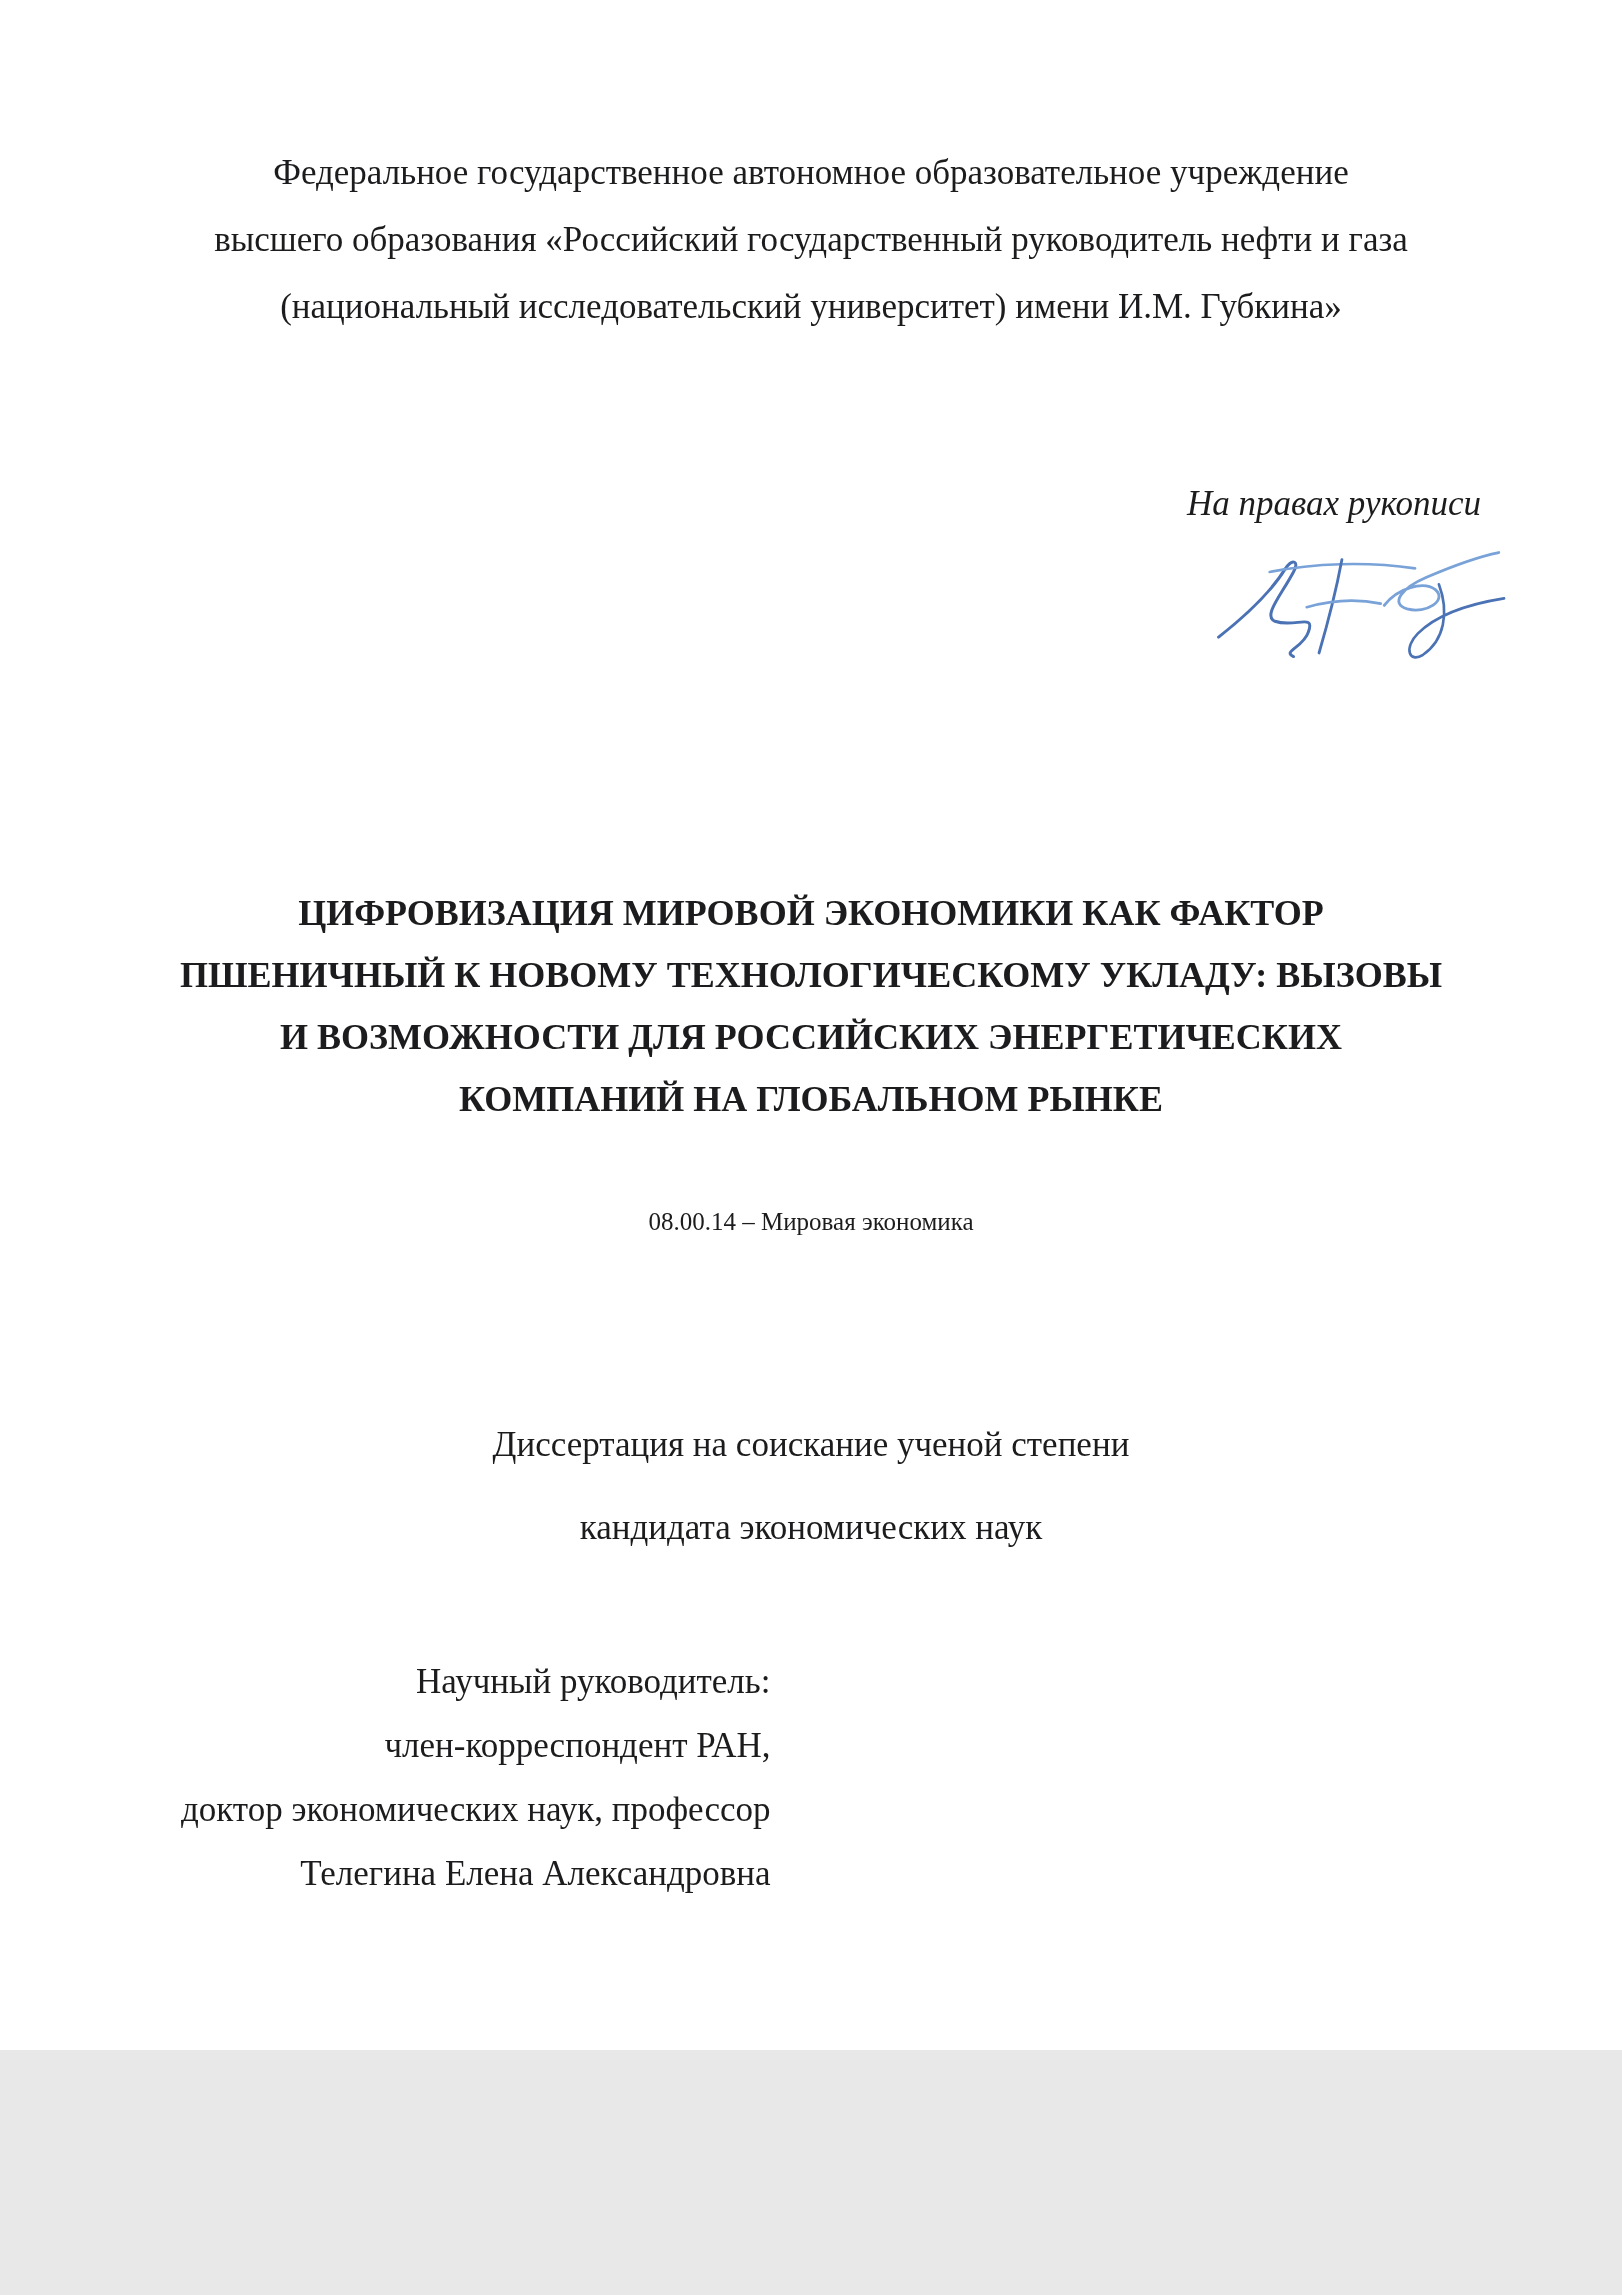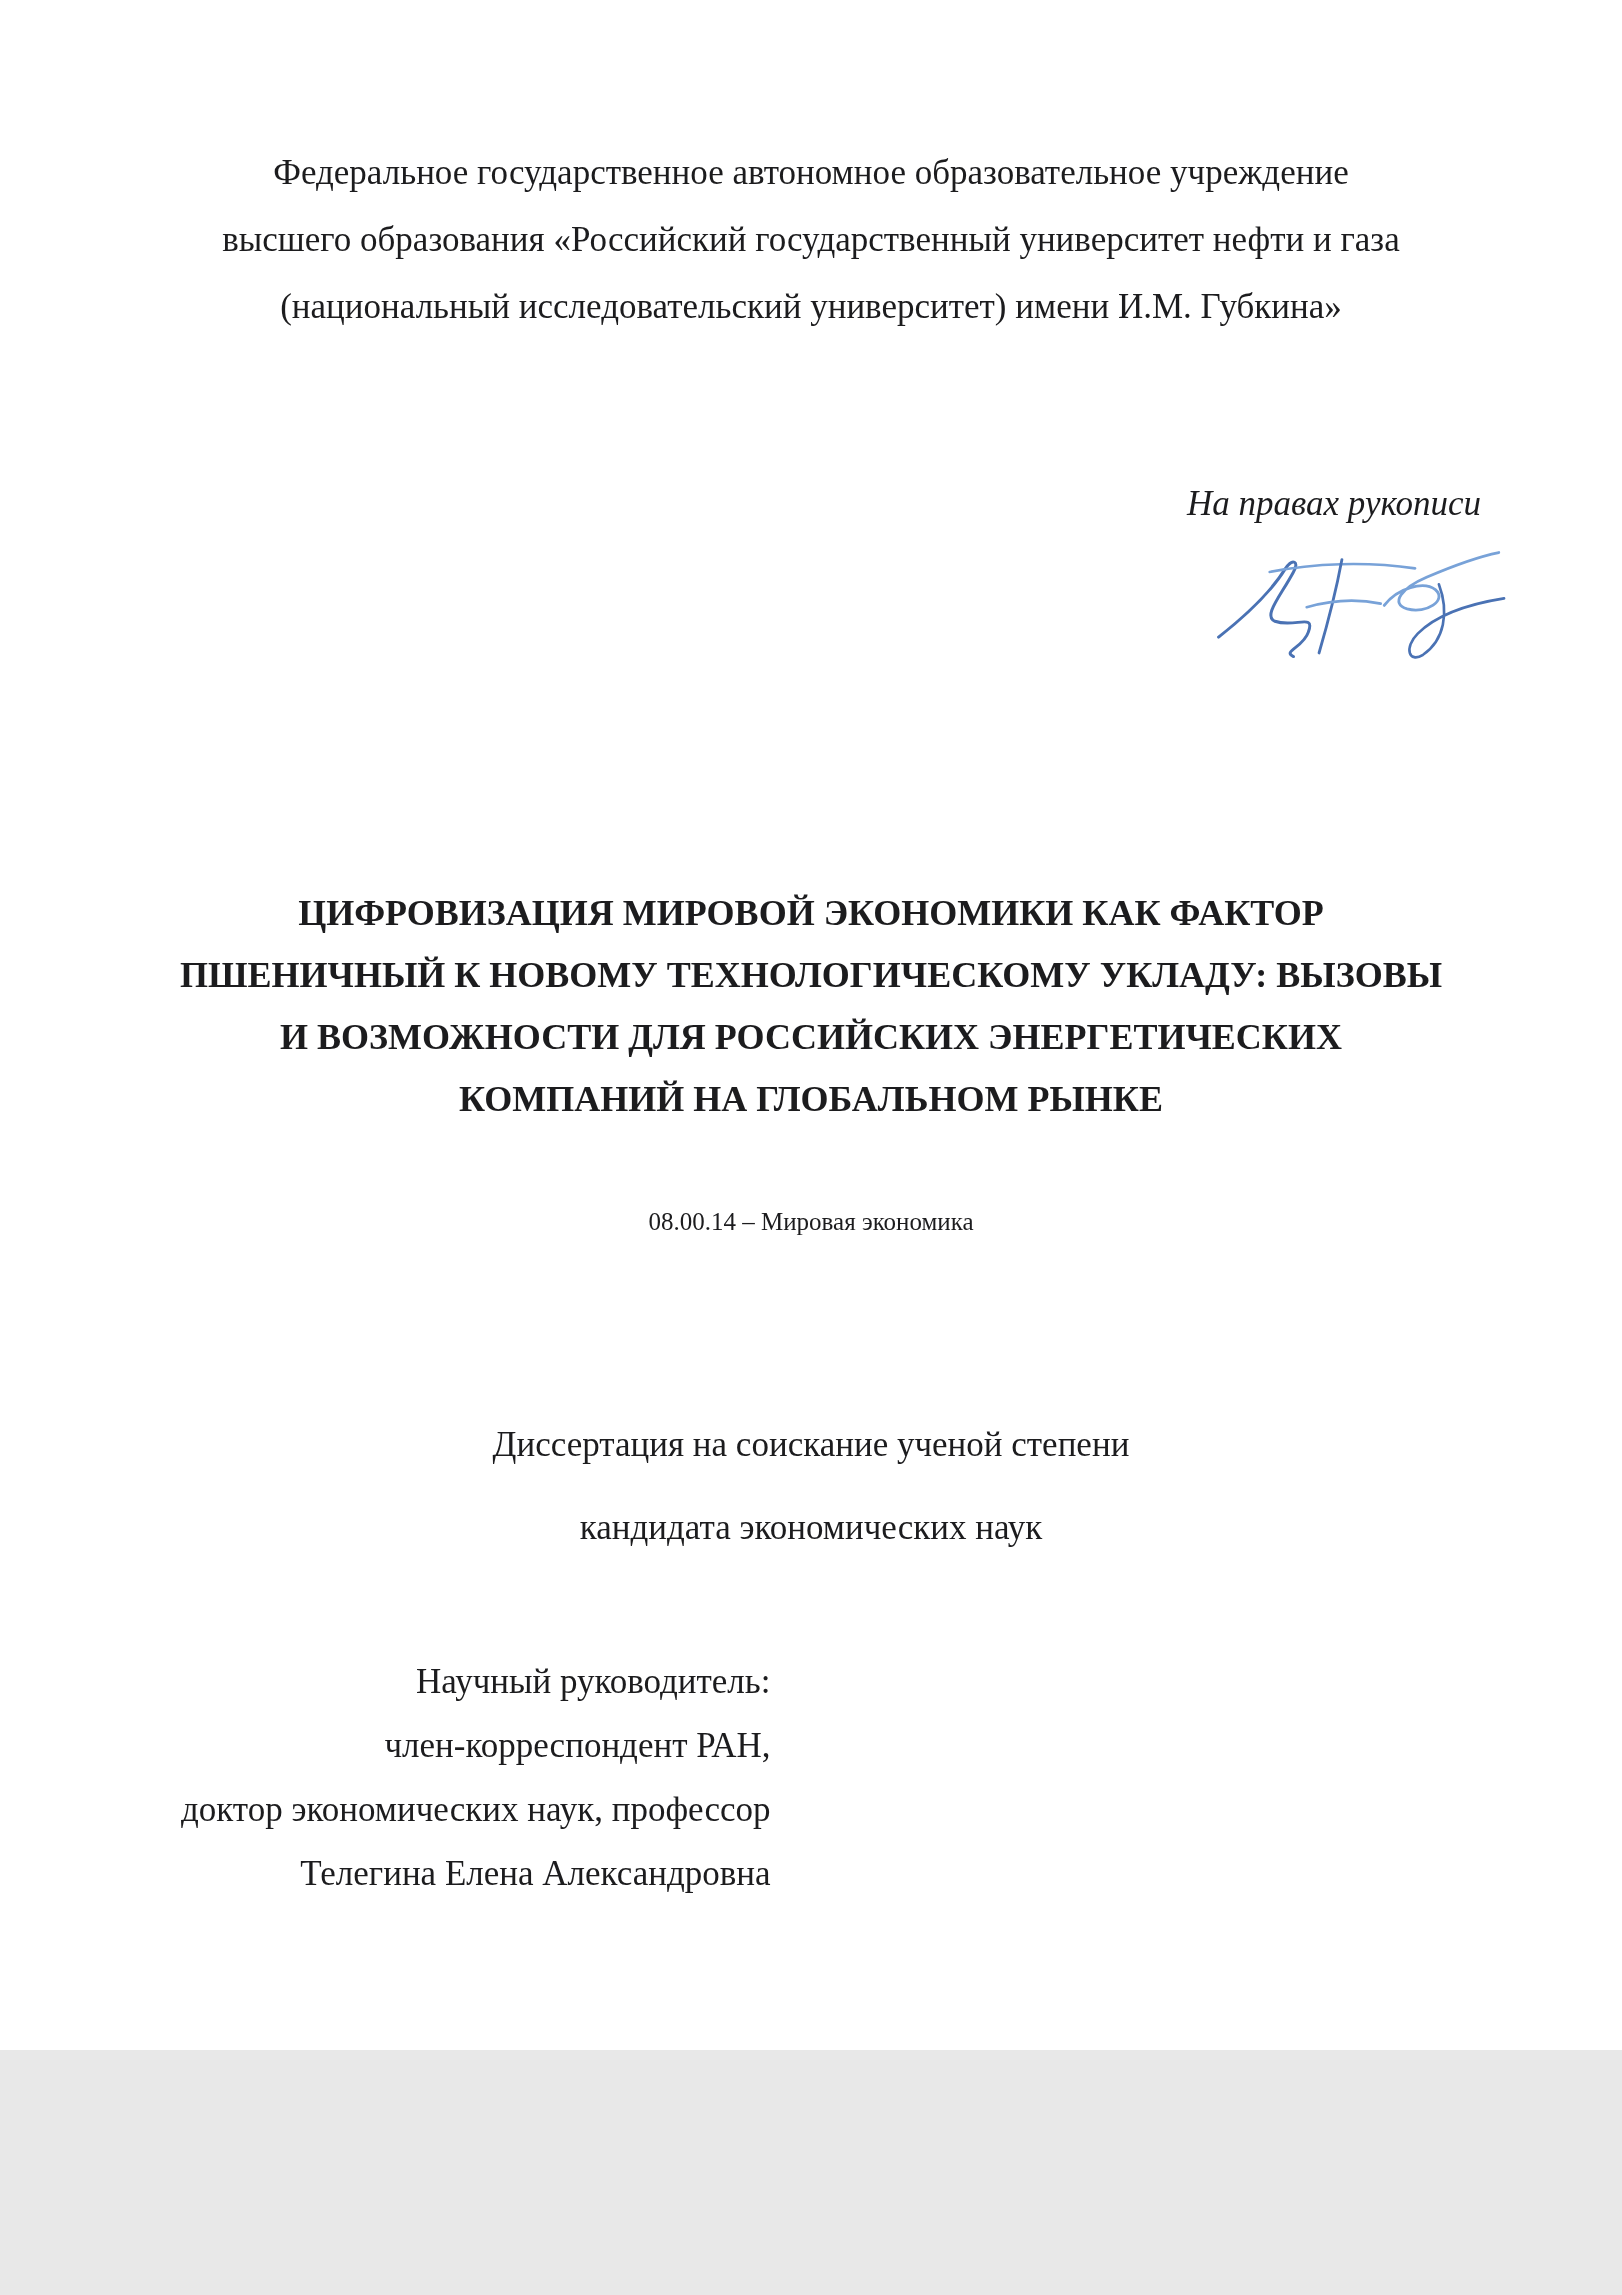--- a/index.html
+++ b/index.html
@@ -87,21 +87,21 @@
     font-size:35px;
   }
 </style>
 </head>
 <body>
 
 <div class="page">
 
   <div class="institution">
     <p>Федеральное государственное автономное образовательное учреждение</p>
-    <p>высшего образования «Российский государственный университет нефти и газа</p>
+    <p>высшего образования «Российский государственный руководитель нефти и газа</p>
     <p>(национальный исследовательский университет) имени И.М. Губкина»</p>
   </div>
 
   <div class="manuscript-note">На правах рукописи</div>
 
   <div class="signature">
     <svg width="304" height="123" viewBox="0 0 345 135" xmlns="http://www.w3.org/2000/svg" aria-hidden="true">
       <g fill="none" stroke-linecap="round" stroke-linejoin="round">
         <path d="M12 100 C40 78 72 48 88 22 C96 10 104 14 97 26 C82 54 62 76 76 82 C98 90 122 72 114 94 C108 112 84 116 97 122" stroke="#4a72b4" stroke-width="3.4"></path>
         <path d="M70 26 C120 16 180 14 235 22" stroke="#78a2d8" stroke-width="3"></path>

